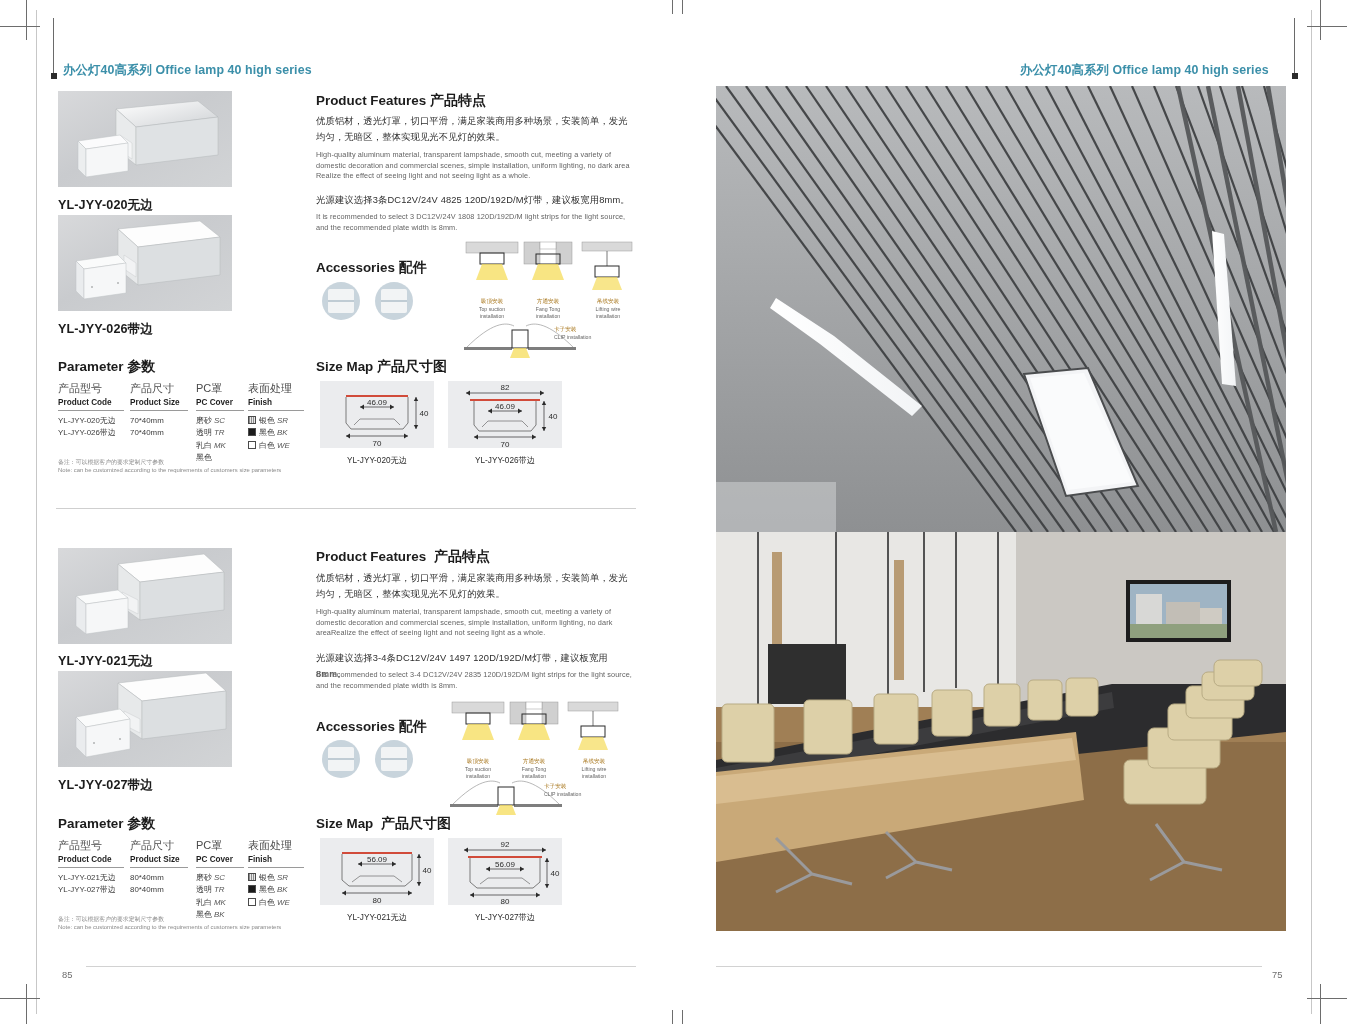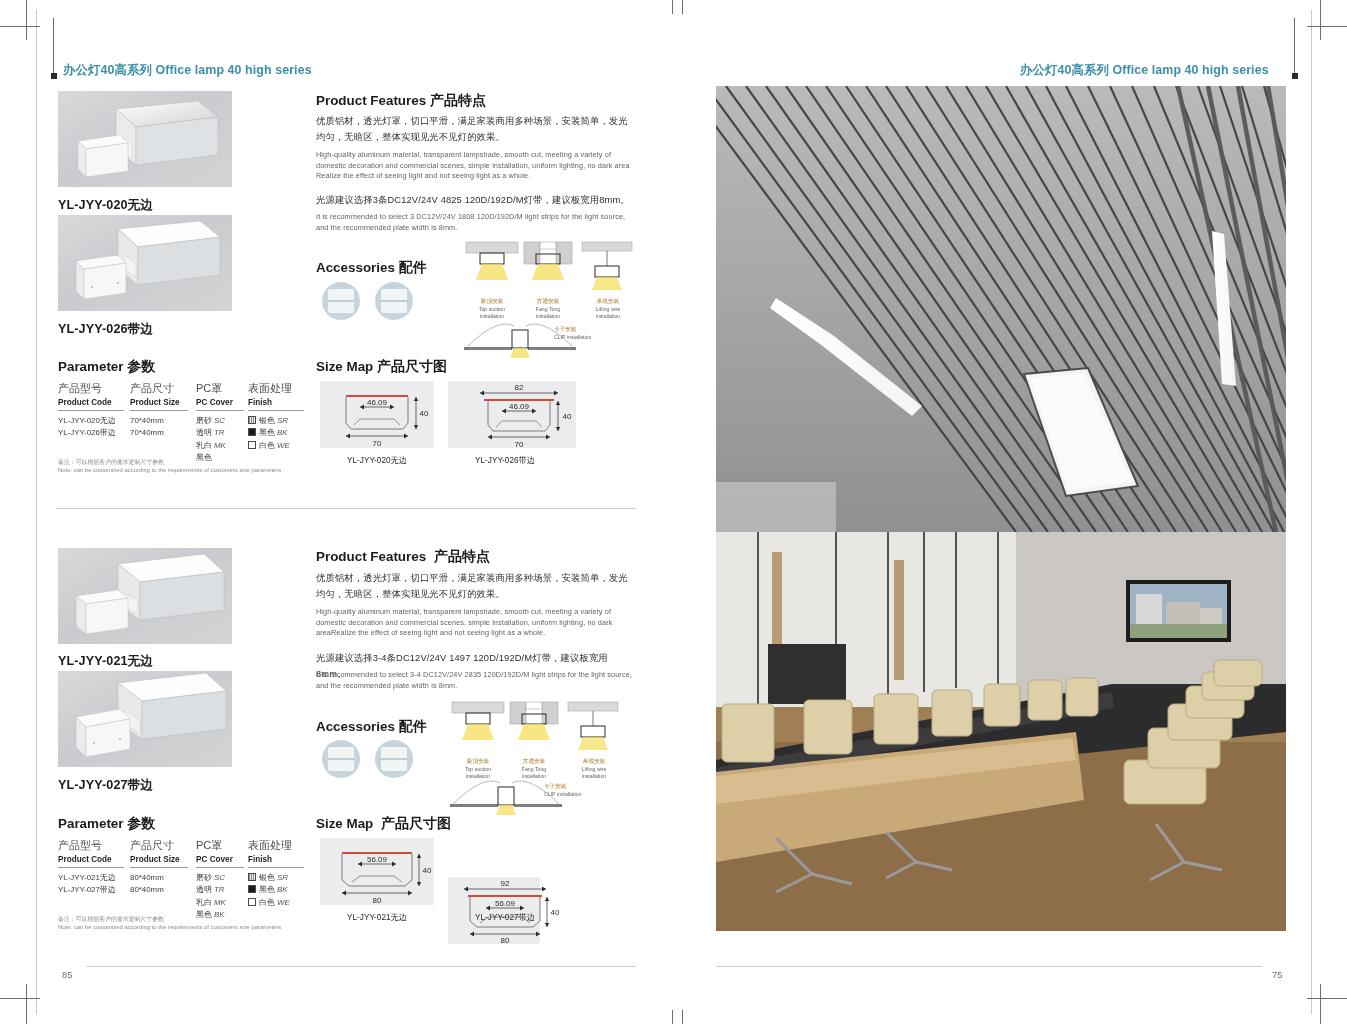--- a/index.html
+++ b/index.html
@@ -281,21 +281,21 @@
           <polygon points="96,48 93.8,44 98.2,44" fill="#2b2b2b"></polygon>
         <text x="104" y="35" font-size="8" text-anchor="middle" fill="#2b2b2b" font-family="Liberation Sans">40</text>
         <line x1="26" y1="55" x2="88" y2="55" stroke="#2b2b2b" stroke-width=".7"></line>
         <polygon points="26,55 30,52.6 30,57.4" fill="#2b2b2b"></polygon>
           <polygon points="88,55 84,52.6 84,57.4" fill="#2b2b2b"></polygon>
         <text x="57" y="65" font-size="8" text-anchor="middle" fill="#2b2b2b" font-family="Liberation Sans">70</text>
       </svg>
     </div>
     <div class="smap-cap" style="left:320px;top:455px;width:114px;">YL-JYY-020无边</div>
 
-    <div class="smap-box" style="left:448px;top:381px;width:114px;height:67px;padding-left:14px;">
+    <div class="smap-box" style="left:448px;top:381px;width:114px;height:67px;">
       <svg width="114" height="67" viewBox="0 0 114 67">
         <line x1="18" y1="12" x2="96" y2="12" stroke="#2b2b2b" stroke-width=".7"></line>
         <polygon points="18,12 22,9.6 22,14.4" fill="#2b2b2b"></polygon>
           <polygon points="96,12 92,9.6 92,14.4" fill="#2b2b2b"></polygon>
         <text x="57" y="9" font-size="8" text-anchor="middle" fill="#2b2b2b" font-family="Liberation Sans">82</text>
         <rect x="22" y="18" width="70" height="2" fill="#d14b3a"></rect>
         <path d="M26,20 L26,44 L31,50 L83,50 L88,44 L88,20" fill="none" stroke="#7b7b7b" stroke-width="1"></path>
         <path d="M34,46 L40,40 L74,40 L80,46" fill="none" stroke="#7b7b7b" stroke-width=".8"></path>
         <line x1="40" y1="30" x2="74" y2="30" stroke="#2b2b2b" stroke-width=".7"></line>
         <polygon points="40,30 44,27.6 44,32.4" fill="#2b2b2b"></polygon>
@@ -477,21 +477,21 @@
           <polygon points="99,48 96.8,44 101.2,44" fill="#2b2b2b"></polygon>
         <text x="107" y="35" font-size="8" text-anchor="middle" fill="#2b2b2b" font-family="Liberation Sans">40</text>
         <line x1="22" y1="55" x2="92" y2="55" stroke="#2b2b2b" stroke-width=".7"></line>
         <polygon points="22,55 26,52.6 26,57.4" fill="#2b2b2b"></polygon>
           <polygon points="92,55 88,52.6 88,57.4" fill="#2b2b2b"></polygon>
         <text x="57" y="65" font-size="8" text-anchor="middle" fill="#2b2b2b" font-family="Liberation Sans">80</text>
       </svg>
     </div>
     <div class="smap-cap" style="left:320px;top:912px;width:114px;">YL-JYY-021无边</div>
 
-    <div class="smap-box" style="left:448px;top:838px;width:92px;height:67px;margin-top:39px;">
+    <div class="smap-box" style="left:448px;top:838px;width:114px;height:67px;">
       <svg width="114" height="67" viewBox="0 0 114 67">
         <line x1="16" y1="12" x2="98" y2="12" stroke="#2b2b2b" stroke-width=".7"></line>
         <polygon points="16,12 20,9.6 20,14.4" fill="#2b2b2b"></polygon>
           <polygon points="98,12 94,9.6 94,14.4" fill="#2b2b2b"></polygon>
         <text x="57" y="9" font-size="8" text-anchor="middle" fill="#2b2b2b" font-family="Liberation Sans">92</text>
         <rect x="20" y="18" width="74" height="2" fill="#d14b3a"></rect>
         <path d="M22,20 L22,44 L29,50 L85,50 L92,44 L92,20" fill="none" stroke="#7b7b7b" stroke-width="1"></path>
         <path d="M32,46 L40,40 L74,40 L82,46" fill="none" stroke="#7b7b7b" stroke-width=".8"></path>
         <line x1="38" y1="31" x2="76" y2="31" stroke="#2b2b2b" stroke-width=".7"></line>
         <polygon points="38,31 42,28.6 42,33.4" fill="#2b2b2b"></polygon>

